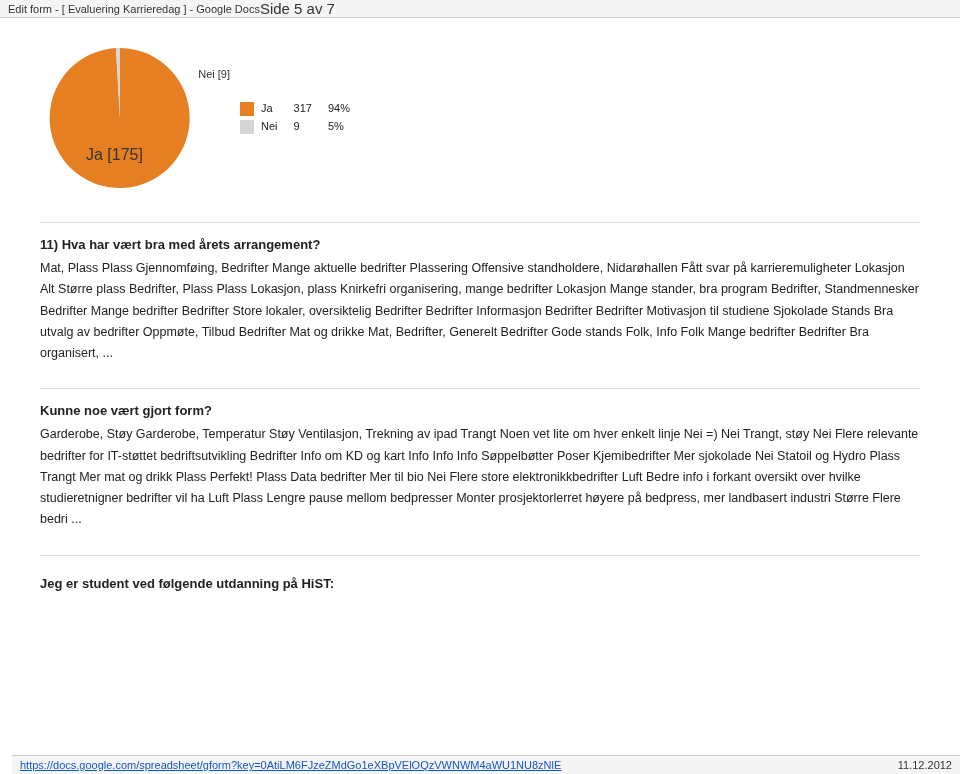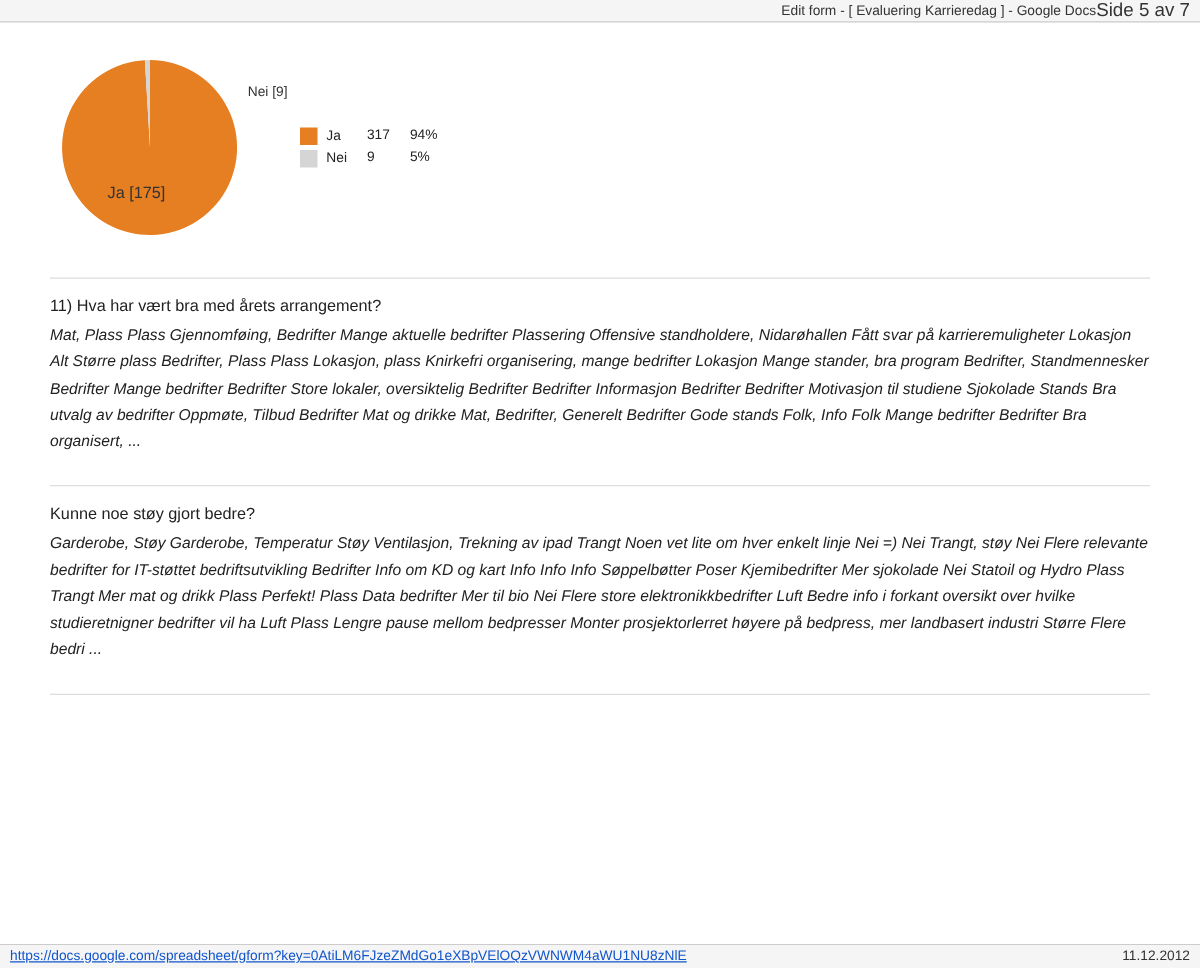--- a/index.html
+++ b/index.html
@@ -10,21 +10,21 @@
       color: #222;
       width: 960px;
       min-height: 774px;
       position: relative;
     }
 
     
     .top-bar {
       display: flex;
       align-items: center;
-      justify-content: flex-end;
+      justify-content: flex-start;
       border-bottom: 1px solid #ccc;
       padding: 2px 8px;
       background: #f5f5f5;
       height: 18px;
     }
     .top-bar-left {
       display: flex;
       gap: 8px;
       font-size: 11px;
       color: #333;
@@ -58,21 +58,21 @@
     .pie-container {
       position: relative;
       width: 160px;
       height: 160px;
       margin-right: 40px;
     }
     .pie-label-ja {
       position: absolute;
       left: 18px;
       top: 108px;
-      font-size: 13px;
+      font-size: 16px;
       color: #333;
       padding-left: 28px;
     }
     .pie-label-nei {
       position: absolute;
       right: -30px;
       top: 30px;
       font-size: 11px;
       color: #333;
       text-align: center;
@@ -100,41 +100,40 @@
       border-top: 1px solid #ddd;
       margin: 14px 0;
     }
 
     
     .text-block {
       font-size: 12.5px;
       line-height: 1.7;
       color: #222;
       margin-bottom: 16px;
-      font-style: italic;
     }
 
     .sub-question {
       font-size: 13px;
-      font-weight: normal;
+      font-weight: bold;
       margin-bottom: 6px;
     }
 
     .final-question {
       font-size: 13px;
       font-weight: bold;
       margin-top: 20px;
       margin-bottom: 6px;
     }
 
     
     .footer {
       position: fixed;
       bottom: 0;
-      left: 0;
+      left: 12px;
       right: 0;
       border-top: 1px solid #ccc;
       padding: 3px 8px;
       background: #f5f5f5;
       font-size: 11px;
       color: #1155cc;
       display: flex;
       justify-content: space-between;
       align-items: center;
     }
@@ -197,25 +196,28 @@
   <hr class="section-divider">
 
   <div class="question-block">
     <div class="sub-question">11) Hva har vært bra med årets arrangement?</div>
     <div class="text-block">Mat, Plass  Plass  Gjennomføing, Bedrifter  Mange aktuelle bedrifter  Plassering  Offensive standholdere, Nidarøhallen  Fått svar på karrieremuligheter  Lokasjon  Alt  Større plass  Bedrifter, Plass  Plass  Lokasjon, plass  Knirkefri organisering, mange bedrifter  Lokasjon  Mange stander, bra program  Bedrifter, Standmennesker  Bedrifter  Mange bedrifter  Bedrifter  Store lokaler, oversiktelig  Bedrifter  Bedrifter  Informasjon  Bedrifter  Bedrifter  Motivasjon til studiene  Sjokolade  Stands  Bra utvalg av bedrifter  Oppmøte, Tilbud  Bedrifter  Mat og drikke  Mat, Bedrifter, Generelt  Bedrifter  Gode stands  Folk, Info  Folk  Mange bedrifter  Bedrifter  Bra organisert, ...</div>
   </div>
 
   <hr class="section-divider">
 
   <div class="question-block">
-    <div class="sub-question">Kunne noe støy gjort bedre?</div>
+    <div class="sub-question">Kunne noe vært gjort form?</div>
     <div class="text-block">Garderobe, Støy  Garderobe, Temperatur  Støy  Ventilasjon, Trekning av ipad  Trangt  Noen vet lite om hver enkelt linje  Nei =)  Nei  Trangt, støy  Nei  Flere relevante bedrifter for IT-støttet bedriftsutvikling  Bedrifter  Info om KD og kart  Info  Info  Info  Søppelbøtter  Poser  Kjemibedrifter  Mer sjokolade  Nei  Statoil og Hydro  Plass  Trangt  Mer mat og drikk  Plass  Perfekt!  Plass  Data bedrifter  Mer til bio  Nei  Flere store elektronikkbedrifter  Luft  Bedre info i forkant  oversikt over hvilke studieretnigner bedrifter vil ha  Luft  Plass  Lengre pause mellom bedpresser  Monter prosjektorlerret høyere på bedpress, mer landbasert industri  Større  Flere bedri ...</div>
   </div>
 
   <hr class="section-divider">
 
+  <div class="question-block">
+    <div class="final-question">Jeg er student ved følgende utdanning på HiST:</div>
+  </div>
 
 </div>
 
 <div class="footer">
   <span class="footer-url">https://docs.google.com/spreadsheet/gform?key=0AtiLM6FJzeZMdGo1eXBpVElOQzVWNWM4aWU1NU8zNlE</span>
   <span class="footer-date">11.12.2012</span>
 </div>
 
 </body></html>

